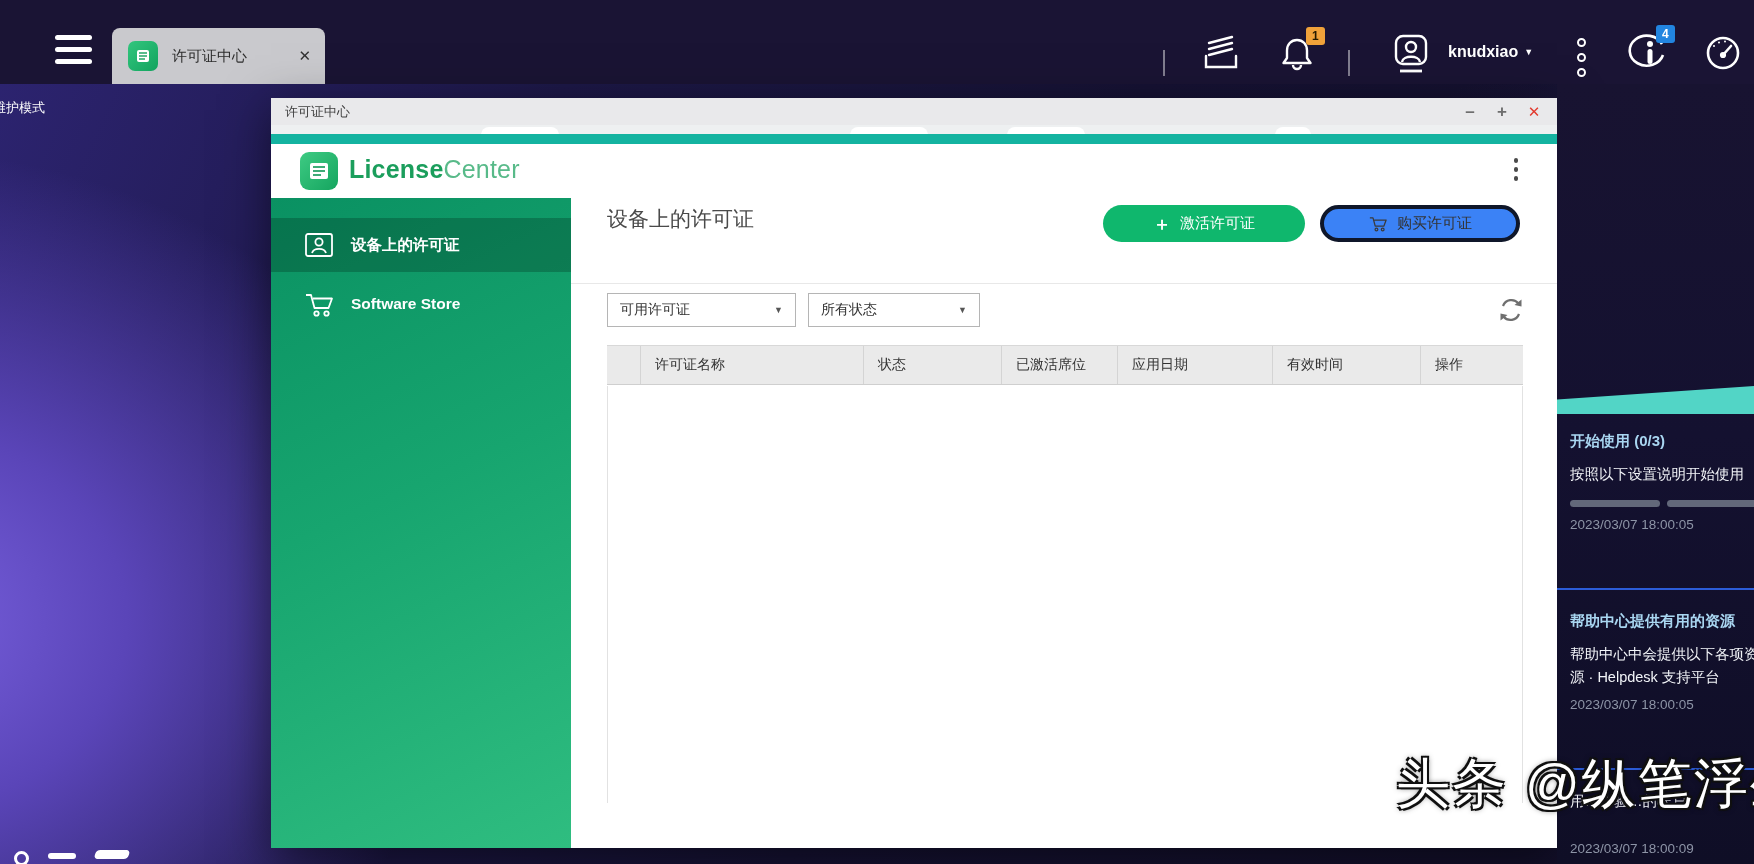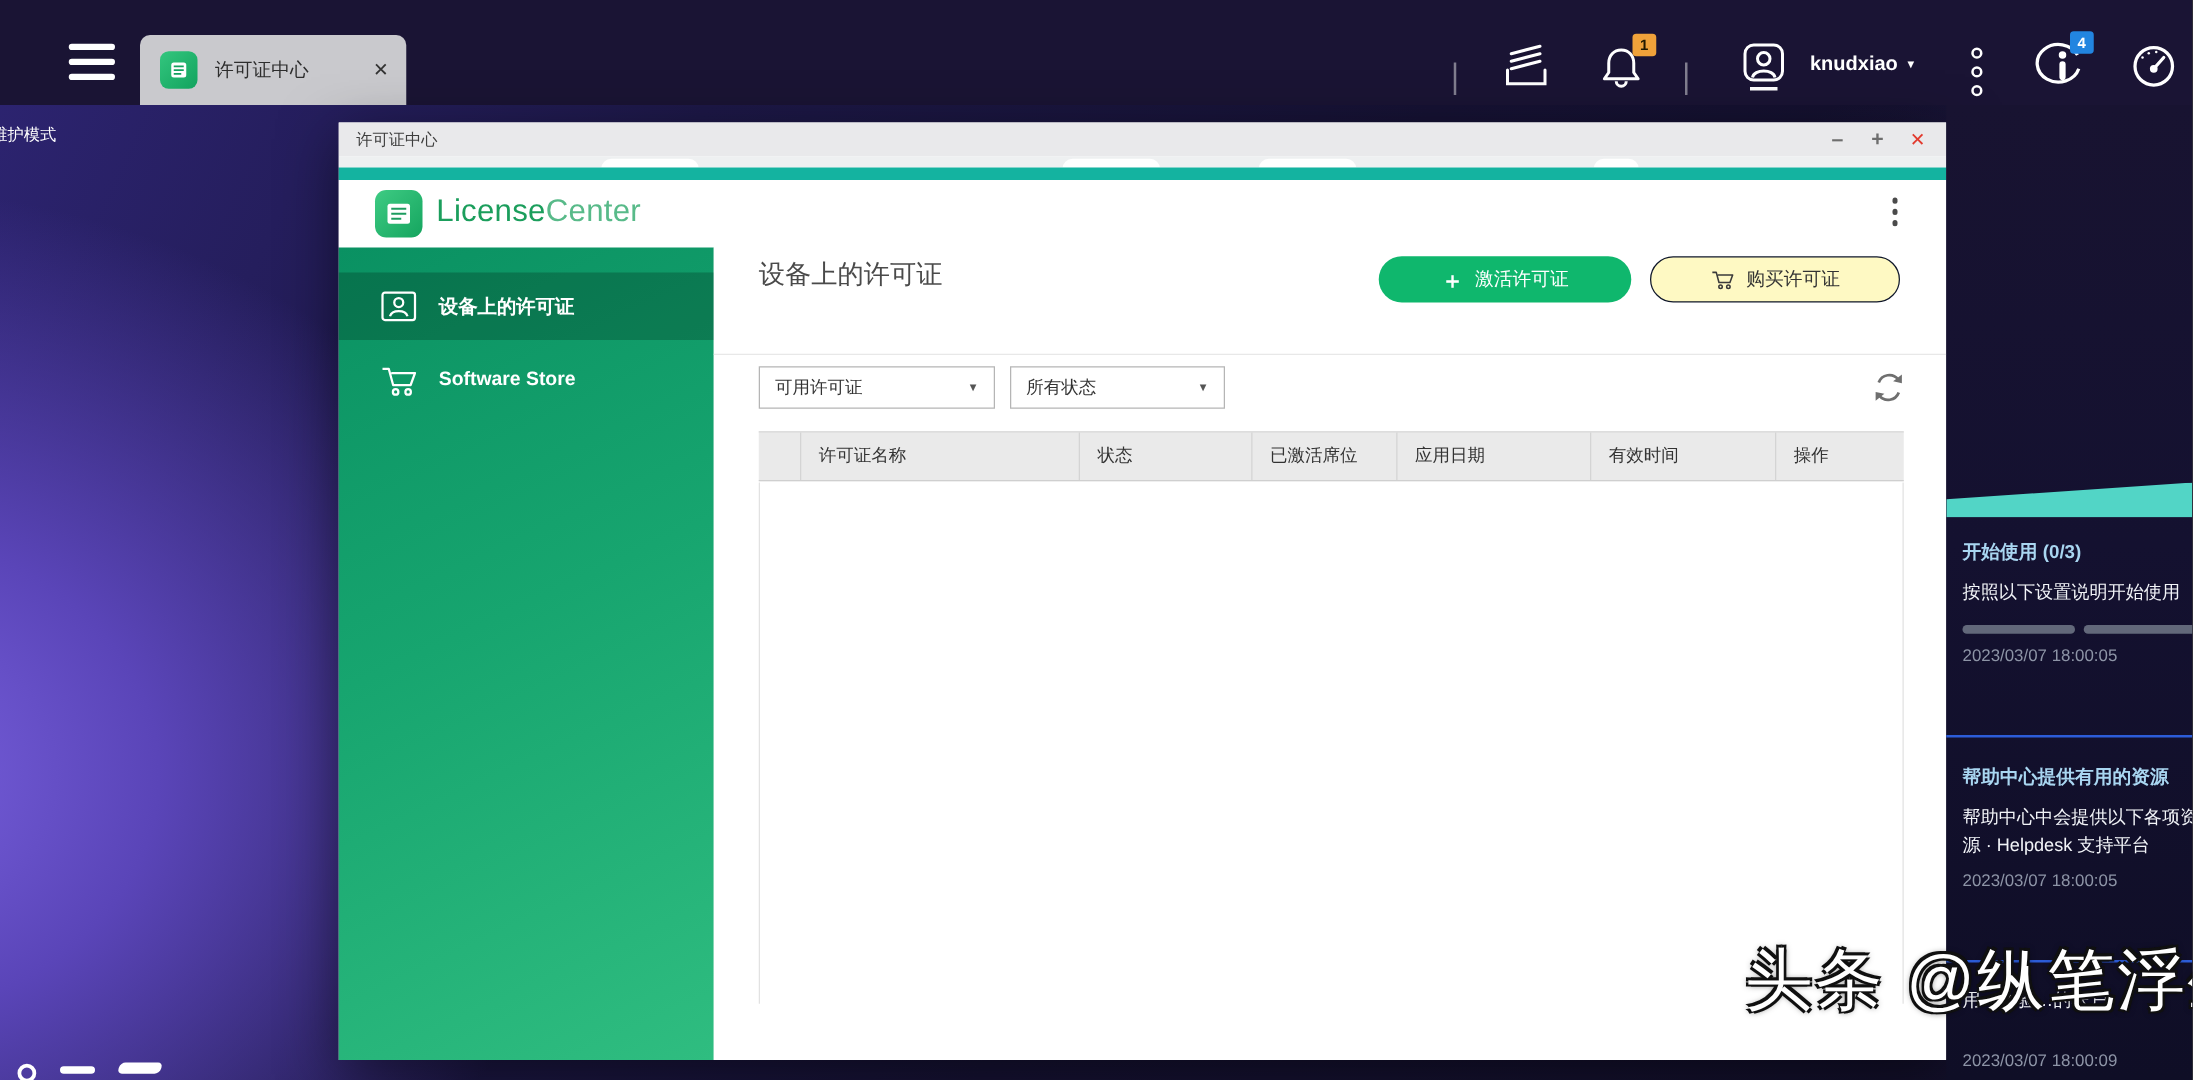--- a/index.html
+++ b/index.html
@@ -44,39 +44,39 @@
   .win-controls { position:absolute; right:12px; top:0; height:27px; display:flex; align-items:center; gap:10px; }
   .win-controls span { width:22px; text-align:center; font-weight:bold; font-size:17px; color:#6e6e6e; cursor:pointer; }
   .win-controls .close { color:#e23a2e; font-size:15px; }
   .bumpstrip { position:absolute; left:0; top:27px; width:100%; height:9px; background:#eef0f1; overflow:hidden; }
   .bump { position:absolute; top:2px; height:10px; background:#fff; border-radius:8px 8px 0 0; }
   .greenbar { position:absolute; left:0; top:36px; width:100%; height:10px; background:#14b3a0; }
   .apphead { position:absolute; left:0; top:46px; width:100%; height:54px; background:#fff; }
   .brand-icon { position:absolute; left:29px; top:8px; width:38px; height:38px; border-radius:9px;
                 background:linear-gradient(135deg,#3ecb83,#15a55f); display:flex; align-items:center; justify-content:center; }
   .brand-text { position:absolute; left:78px; top:11px; font-size:25px; letter-spacing:.2px; }
-  .brand-text b { color:#1b9e5c; font-weight:normal; }
+  .brand-text b { color:#1b9e5c; font-weight:bold; }
   .brand-text span { color:#58ba89; font-weight:normal; }
   .win-menu-dots { position:absolute; left:1233px; top:14px; width:24px; height:30px; cursor:pointer; }
   .win-menu-dots i { display:block; width:4.5px; height:4.5px; background:#4a4a4a; border-radius:50%; margin:0 auto 4.5px; }
   
   .sidebar { position:absolute; left:0; top:100px; width:300px; height:650px;
              background:linear-gradient(155deg,#0a9162 0%,#17a56f 45%,#2fbd80 100%); }
   .side-item { position:absolute; left:0; width:300px; height:54px; display:flex; align-items:center;
                padding-left:32px; color:#fff; font-size:15.5px; font-weight:bold; cursor:pointer; }
   .side-item.sel { background:rgba(0,40,25,.28); }
   .side-item .sicon { width:32px; height:30px; margin-right:16px; flex:0 0 auto; }
   
   .main { position:absolute; left:300px; top:100px; width:986px; height:650px; background:#fff; }
   .heading { position:absolute; left:36px; top:7px; font-size:21px; color:#4a4a4a; }
   .btn { position:absolute; top:7px; height:37px; border-radius:19px; display:flex; align-items:center;
          justify-content:center; font-size:15px; cursor:pointer; }
   .btn-activate { left:532px; width:202px; background:#0fb76d; color:#fff; }
   .btn-activate .plus { font-size:18px; font-weight:bold; margin-right:9px; }
-  .btn-buy { left:749px; width:200px; background:#fef9c3; border:1px solid #0f172a; color:#333; }
+  .btn-buy { left:749px; width:200px; background:#3b82f6; border:4px solid #0f172a; color:#333; }
   .btn-buy svg { margin-right:9px; }
   .hdiv { position:absolute; left:0; top:85px; width:986px; height:1px; background:#e8e8e8; }
   .select { position:absolute; top:95px; height:34px; background:#fff; border:1px solid #b5b5b5;
             display:flex; align-items:center; padding:0 12px; font-size:14px; color:#333; cursor:pointer; }
   .select .caret { margin-left:auto; font-size:9px; color:#555; }
   .sel1 { left:36px; width:189px; }
   .sel2 { left:237px; width:172px; }
   .search { position:absolute; left:694px; top:95px; width:209px; height:34px; border:1px solid #c4c4c4;
             padding:0 10px; font-size:14px; color:#333; outline:none; }
   .search::placeholder { color:#b3b3b3; }

